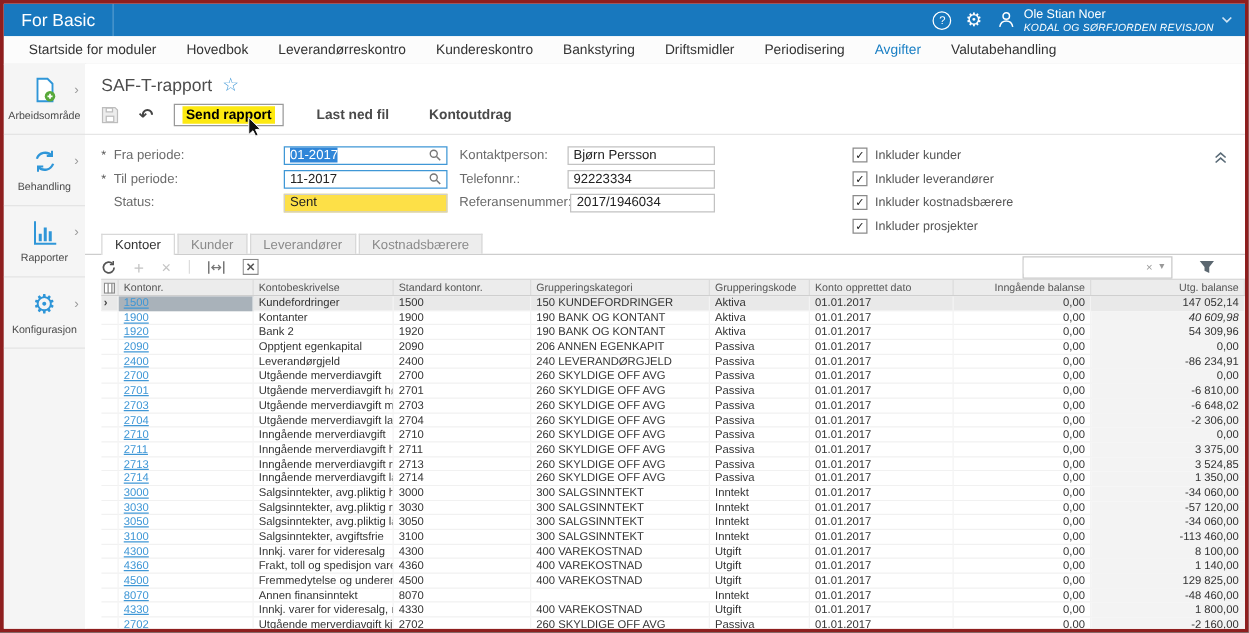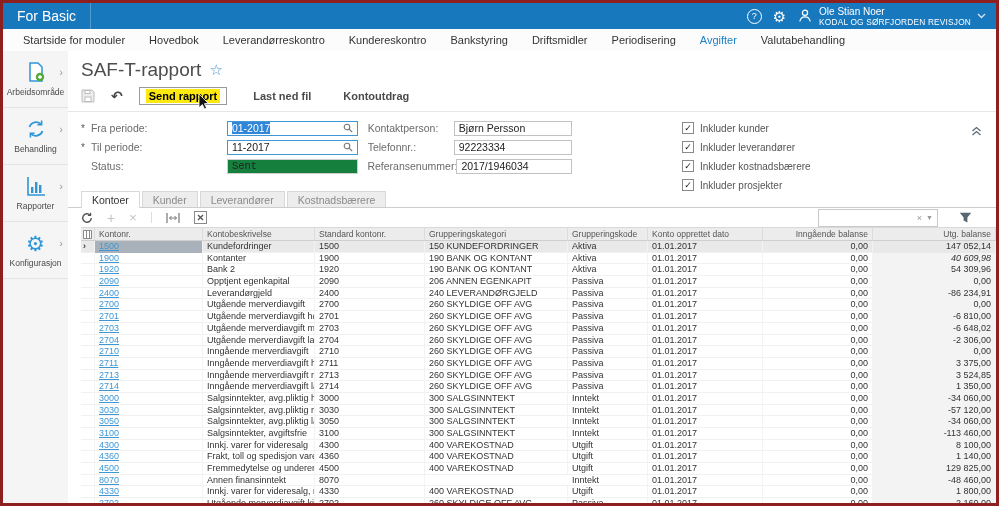--- a/index.html
+++ b/index.html
@@ -10,38 +10,38 @@
   
   .topbar{height:26px;background:var(--topbar-bg,#1878be);display:flex;align-items:stretch;color:#fff;}
   .brand{padding:0 14px;display:flex;align-items:center;font-size:14px;border-right:1px solid rgba(255,255,255,.25);}
   .toptab{padding:0 18px;display:flex;align-items:center;font-size:12.5px;border-right:1px solid rgba(255,255,255,.15);cursor:pointer;}
   .toptab.active{background:var(--topbar-active,#0d5a91);}
   .topbar-right{margin-left:auto;display:flex;align-items:center;gap:11px;padding-right:10px;}
   .help-circle{width:13px;height:13px;border:1.3px solid #fff;border-radius:50%;font-size:9px;display:flex;align-items:center;justify-content:center;cursor:pointer;}
   .gear-top{font-size:15px;line-height:1;cursor:pointer;}
   .user{display:flex;align-items:center;gap:6px;cursor:pointer;}
   .user-name{font-size:10px;line-height:11px;}
-  .user-org{font-size:8.3px;line-height:10px;letter-spacing:.2px;}
+  .user-org{font-size:8.3px;line-height:10px;letter-spacing:.2px;font-style:italic;}
 
   
   .modulenav{height:22px;background:#fcfcfc;border-bottom:1px solid #e3e3e3;display:flex;align-items:center;padding-left:8px;}
   .mnav-item{font-size:11px;color:#333;padding:0 12px;cursor:pointer;white-space:nowrap;}
   .mnav-item.active{color:var(--accent-blue,#1a7fc4);}
 
   
   .sidebar{position:absolute;left:0;top:48px;bottom:0;width:65px;background:#f5f5f5;border-right:1px solid #dcdcdc;}
   .side-item{position:relative;height:57px;border-bottom:1px solid #e4e4e4;text-align:center;padding-top:8px;box-sizing:border-box;cursor:pointer;}
   .side-icon{height:26px;display:flex;align-items:center;justify-content:center;color:#2f96d8;font-size:21px;line-height:1;}
   .side-label{font-size:8.5px;color:#4a4a4a;margin-top:2px;}
   .side-chev{position:absolute;right:5px;top:15px;color:#9a9a9a;font-size:11px;}
 
   
   .content{position:absolute;left:65px;top:48px;right:0;bottom:0;display:flex;flex-direction:column;background:#fff;}
   .titlerow{display:flex;align-items:center;gap:8px;padding:8px 0 2px 13px;}
-  .page-title{font-size:19px;color:#4d4d4d;font-weight:normal;margin:0;}
+  .page-title{font-size:14px;color:#4d4d4d;font-weight:normal;margin:0;}
   .fav-star{color:var(--link-blue,#3f97d6);font-size:15px;cursor:pointer;}
 
   .toolbar{display:flex;align-items:center;padding:4px 0 6px 13px;border-bottom:1px solid #e6e6e6;}
   .tool-icon{margin-right:16px;display:flex;align-items:center;cursor:pointer;}
   .undo{font-size:14px;color:#444;font-weight:bold;}
   .tbtn{background:#fff;border:none;font-size:11px;font-weight:bold;color:#4a4a4a;padding:3px 10px;margin-right:12px;cursor:pointer;font-family:inherit;white-space:nowrap;}
   .tbtn.hl{border:1px solid #9a9a9a;padding:2px 6px;margin-right:16px;}
   .hl-text{background:var(--highlight-yellow,#fde910);padding:1px 3px;color:#000;}
   .cursor{position:absolute;left:195px;top:90px;z-index:50;pointer-events:none;}
 
@@ -52,21 +52,21 @@
   .checks{margin-left:110px;}
   .frow{display:flex;align-items:center;height:16px;margin-bottom:3px;}
   .req{width:10px;font-size:10px;color:#555;}
   .flabel{font-size:10.5px;color:#6b6b6b;}
   .fcol1 .flabel{width:137px;}
   .fcol2 .flabel{width:89px;}
   .finput{position:relative;height:15px;border:1px solid #c2c2c2;background:#fff;display:flex;align-items:center;padding:0 4px;font-size:10.5px;color:#222;box-sizing:border-box;cursor:text;}
   .fcol1 .finput{width:132px;}
   .fcol2 .finput{width:122px;}
   .finput.lk{border-color:var(--link-blue,#3f97d6);}
-  .finput.ro{background:#15803d;border-color:#cfcfcf;cursor:default;font-family:Liberation Mono, monospace;}
+  .finput.ro{background:#fde047;border-color:#cfcfcf;cursor:default;}
   .selected-text{background:#3086d8;color:#fff;}
   .mag{margin-left:auto;display:flex;cursor:pointer;}
   .chk{display:flex;align-items:center;height:16px;margin-bottom:3px;cursor:pointer;}
   .box{width:10px;height:10px;border:1px solid #8a8a8a;background:#fff;font-size:9px;line-height:10px;text-align:center;color:#222;margin-right:6px;}
   .clbl{font-size:10px;color:#555;white-space:nowrap;}
   .collapse{position:absolute;right:14px;top:10px;cursor:pointer;}
 
   
   .tabstrip{display:flex;padding-left:13px;border-bottom:1px solid #cdcdcd;height:17px;align-items:flex-end;gap:2px;}
   .tab{font-size:10.5px;color:#8a8a8a;background:#ededed;border:1px solid #d8d8d8;border-bottom:none;padding:2px 10px 1px;cursor:pointer;white-space:nowrap;}

